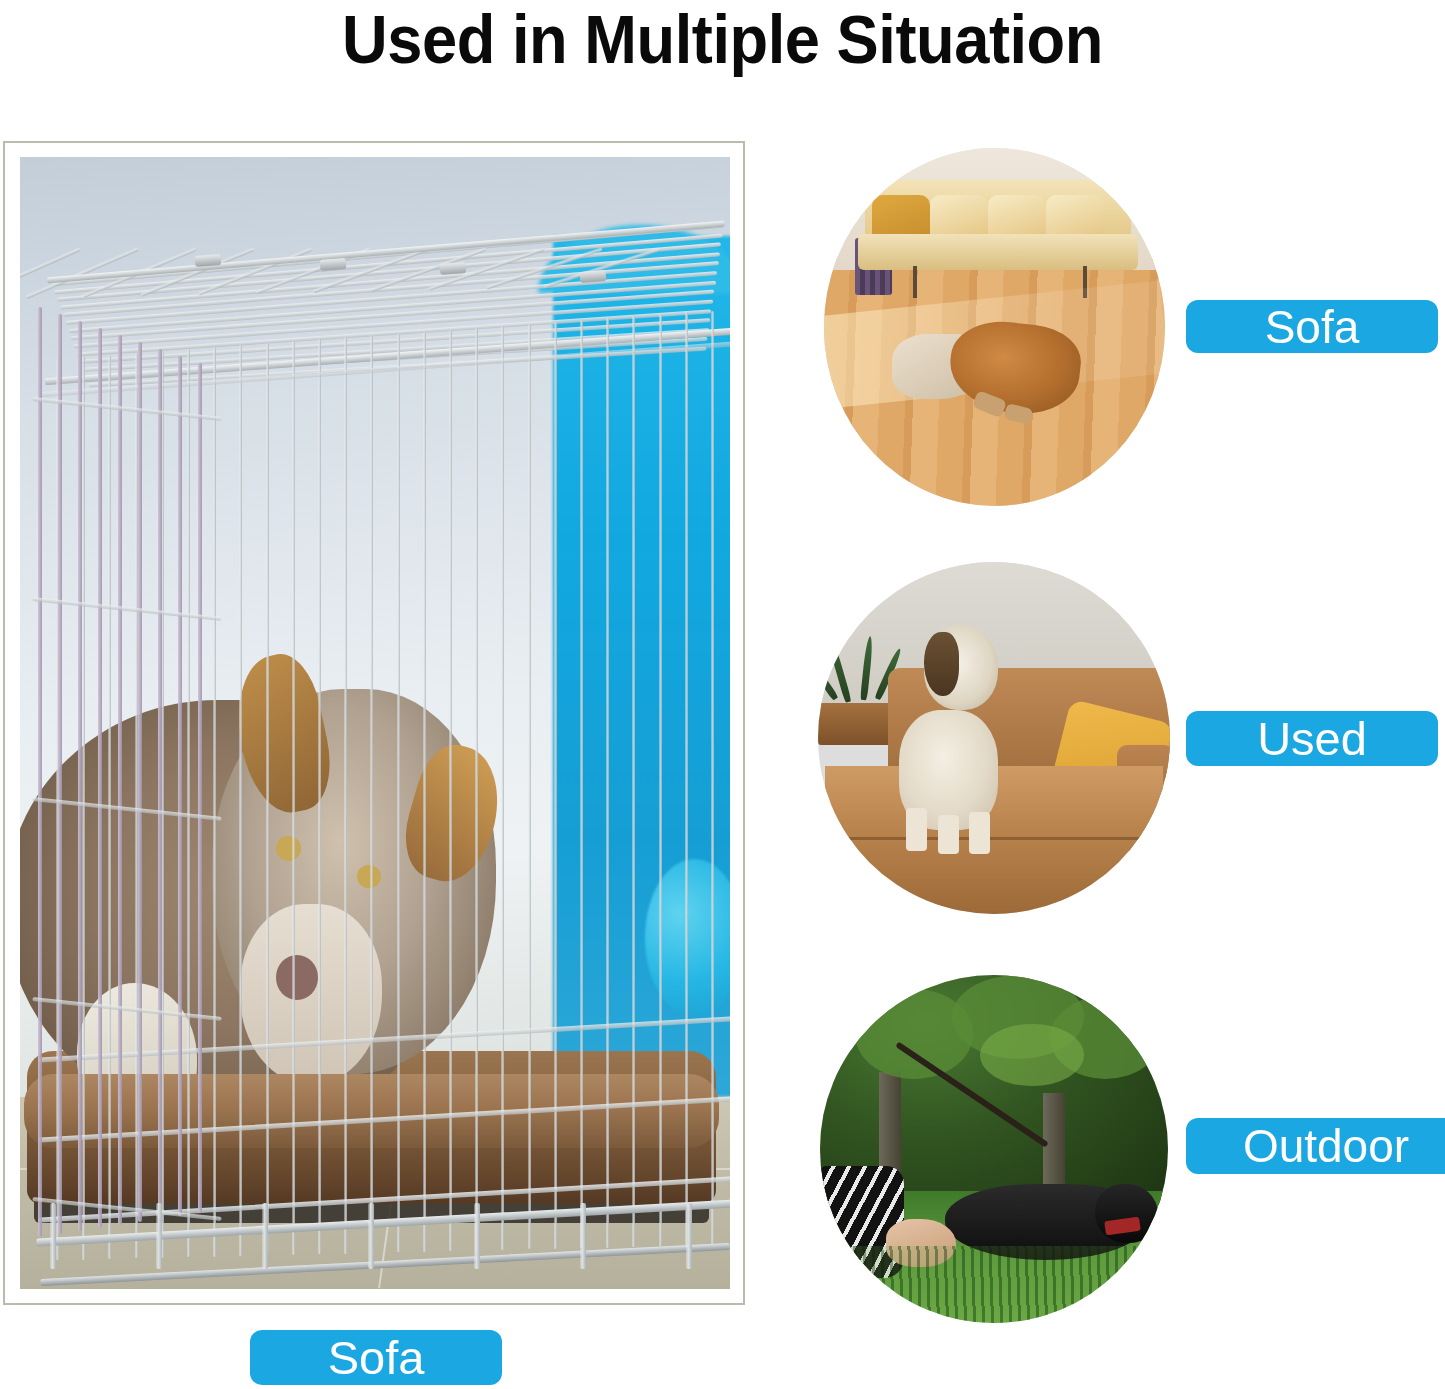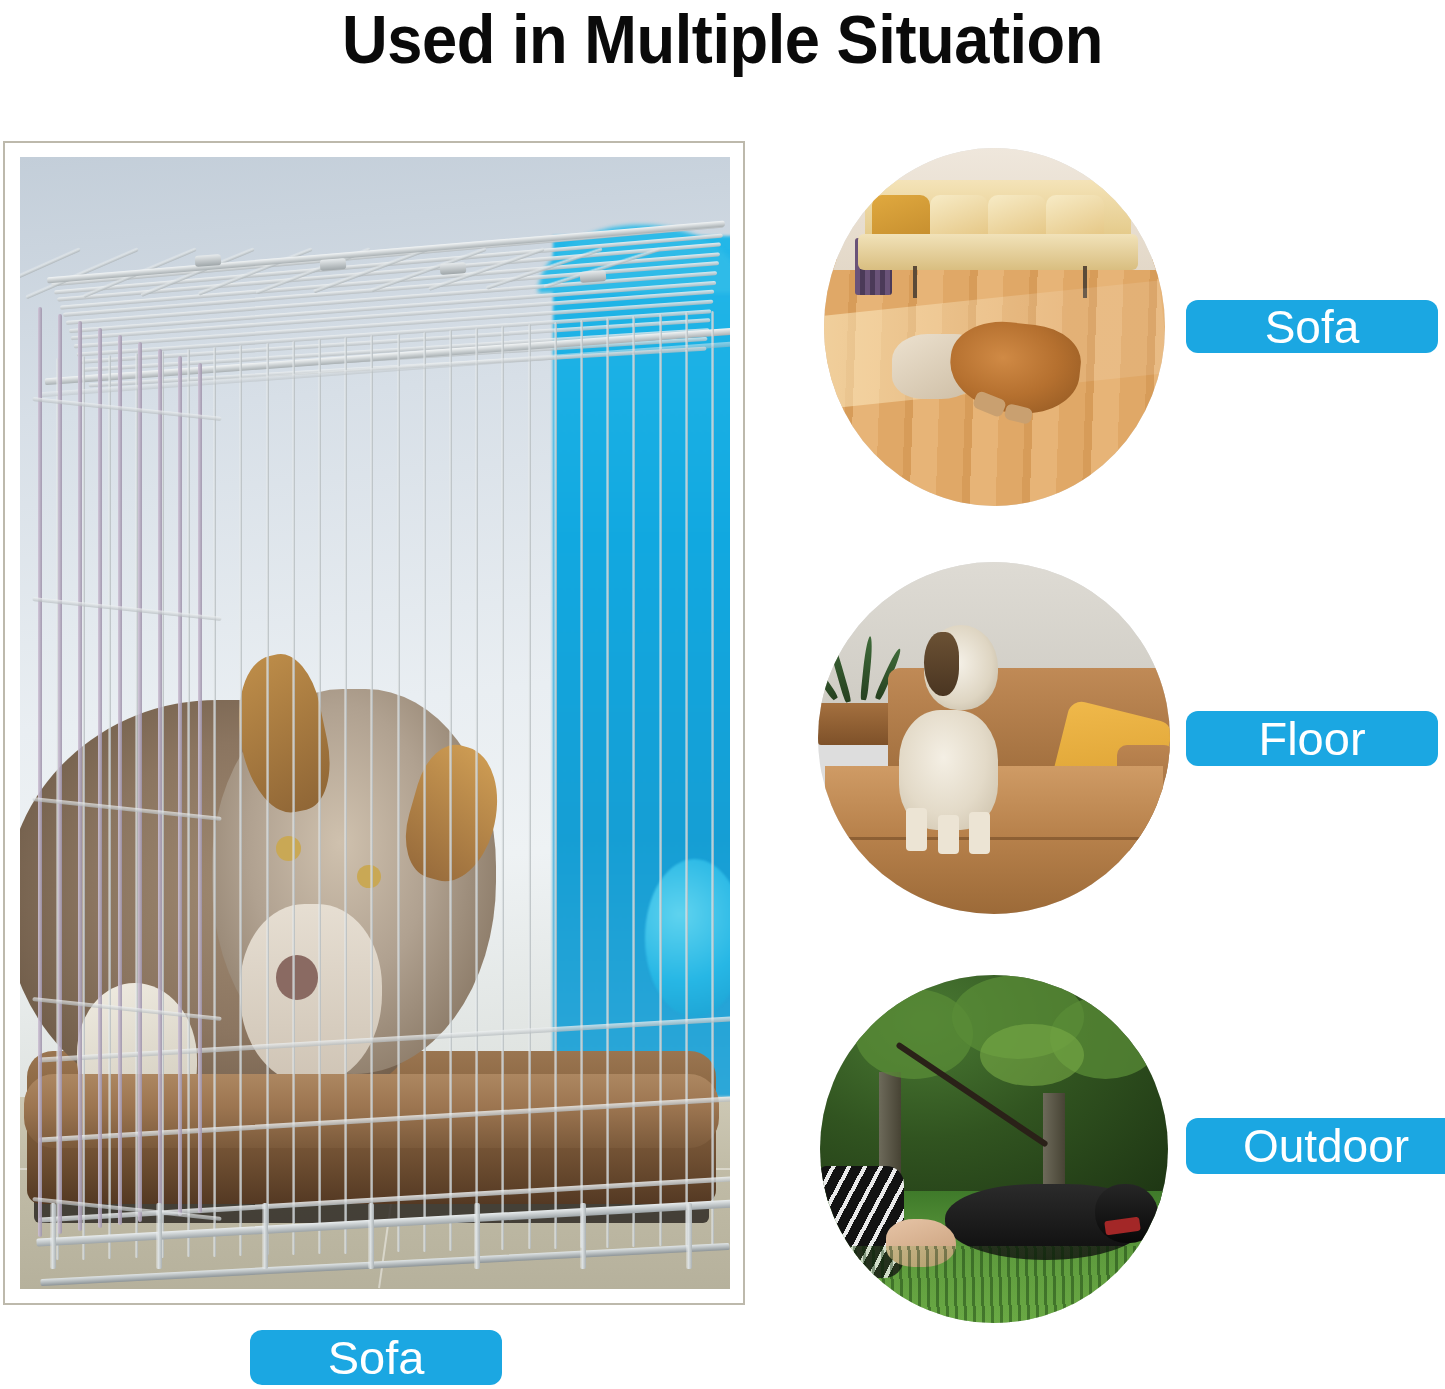--- a/index.html
+++ b/index.html
@@ -442,21 +442,21 @@
     <div class="sf-seat"></div>
     <div class="sf-seat-seam"></div>
     <div class="sf-dog-body"></div>
     <div class="sf-dog-leg" style="left:25%; top:70%; width:6%; height:12%;"></div>
     <div class="sf-dog-leg" style="left:34%; top:72%; width:6%; height:11%;"></div>
     <div class="sf-dog-leg" style="left:43%; top:71%; width:6%; height:12%;"></div>
     <div class="sf-dog-head"></div>
     <div class="sf-dog-ear"></div>
   </div>
 </div>
-<div class="badge" id="badge-sofa">Floor</div>
+<div class="badge" id="badge-sofa">Used</div>
 
 <div class="circle-photo" id="circle-outdoor" style="left:820px; top:975px; width:348px; height:348px;">
   <div class="circ-inner">
     <div class="od-trees"></div>
     <div class="od-trunk" style="left:17%; top:28%; height:40%;"></div>
     <div class="od-trunk" style="left:64%; top:34%; height:32%;"></div>
     <div class="od-leafy" style="left:10%; top:4%;  width:34%; height:26%;"></div>
     <div class="od-leafy" style="left:38%; top:0%;  width:38%; height:24%;"></div>
     <div class="od-leafy" style="left:66%; top:6%;  width:32%; height:24%;"></div>
     <div class="od-leafy" style="left:46%; top:14%; width:30%; height:18%; background:rgba(120,170,70,0.6);"></div>

